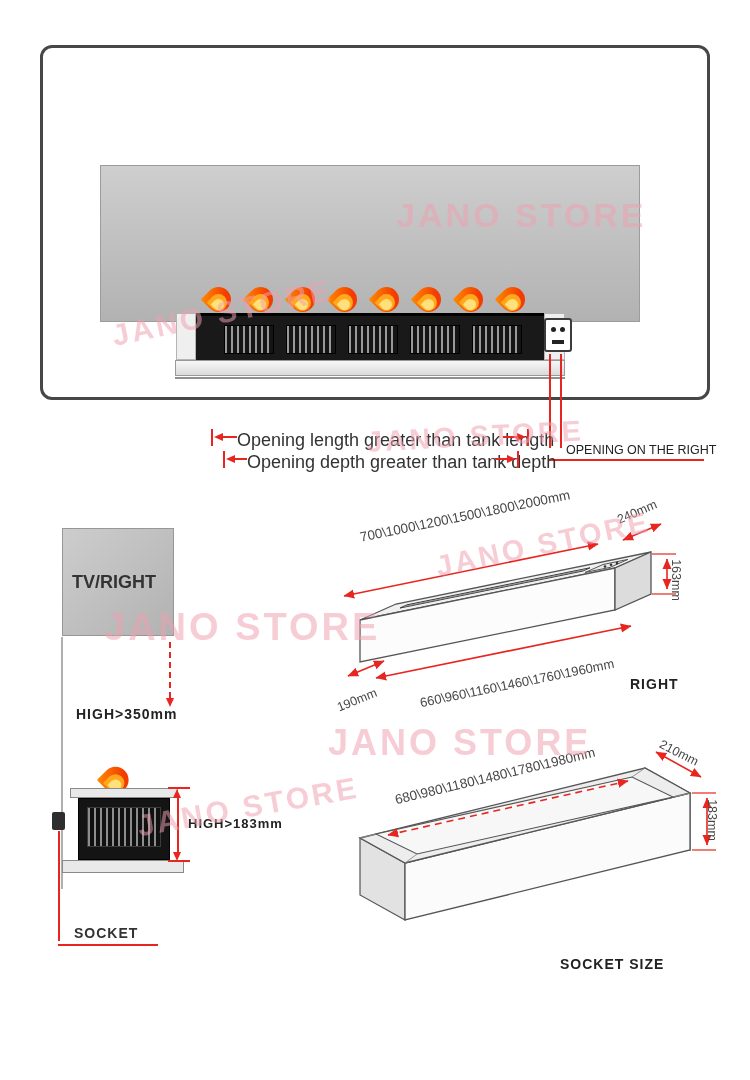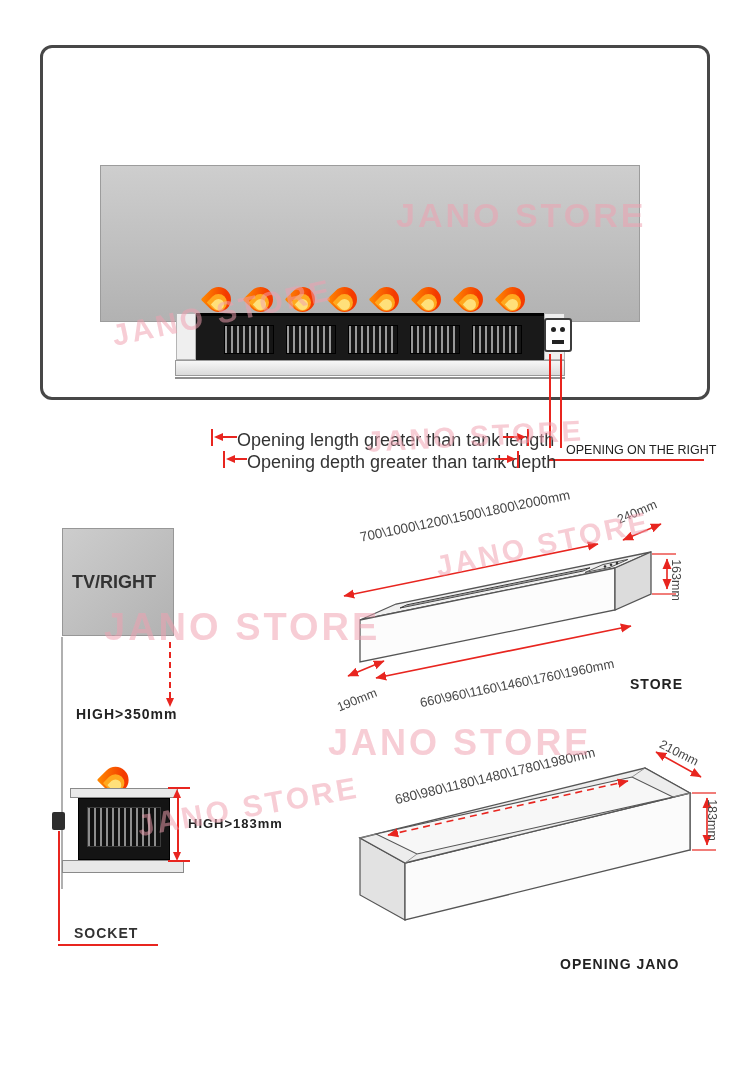--- a/index.html
+++ b/index.html
@@ -173,21 +173,21 @@
     <line x1="322" y1="114" x2="346" y2="114" stroke="#e8251f" stroke-width="1.2"></line>
     <line x1="337" y1="79" x2="337" y2="109" stroke="#e8251f" stroke-width="1.6" marker-start="url(#m1s)" marker-end="url(#m1e)"></line>
     <line x1="46" y1="198" x2="301" y2="146" stroke="#e8251f" stroke-width="1.6" marker-start="url(#m1s)" marker-end="url(#m1e)"></line>
     <line x1="18" y1="196" x2="54" y2="181" stroke="#e8251f" stroke-width="1.6" marker-start="url(#m1s)" marker-end="url(#m1e)"></line>
   </svg>
   <div class="dim" style="left:465px;top:516px;font-size:13.5px;transform:translate(-50%,-50%) rotate(-11.5deg)">700\1000\1200\1500\1800\2000mm</div>
   <div class="dim" style="left:637px;top:512px;font-size:12.5px;transform:translate(-50%,-50%) rotate(-23deg)">240mm</div>
   <div class="dim" style="left:676px;top:580px;font-size:12.5px;transform:translate(-50%,-50%) rotate(90deg)">163mm</div>
   <div class="dim" style="left:357px;top:700px;font-size:12.5px;transform:translate(-50%,-50%) rotate(-22deg)">190mm</div>
   <div class="dim" style="left:517px;top:683px;font-size:13px;transform:translate(-50%,-50%) rotate(-11.5deg)">660\960\1160\1460\1760\1960mm</div>
-  <div class="big-label" style="left:630px;top:676px">STORE</div>
+  <div class="big-label" style="left:630px;top:676px">RIGHT</div>
 
   <svg class="abs" style="left:340px;top:740px" width="390" height="240" viewBox="0 0 390 240">
     <defs>
       <marker id="m2e" viewBox="0 0 10 10" refX="8.5" refY="5" markerWidth="7.5" markerHeight="7.5" orient="auto">
           <path d="M0,1.2 L9,5 L0,8.8 z" fill="#e8251f"></path>
         </marker>
       <marker id="m2s" viewBox="0 0 10 10" refX="1.5" refY="5" markerWidth="7.5" markerHeight="7.5" orient="auto">
           <path d="M10,1.2 L1,5 L10,8.8 z" fill="#e8251f"></path>
         </marker>
     </defs>
@@ -202,21 +202,21 @@
     <line x1="65" y1="123" x2="77" y2="114" stroke="#888" stroke-width="0.9"></line>
     <line x1="48" y1="95" x2="288" y2="41" stroke="#e8251f" stroke-width="1.6" stroke-dasharray="7 5" marker-start="url(#m2s)" marker-end="url(#m2e)"></line>
     <line x1="316" y1="12" x2="361" y2="37" stroke="#e8251f" stroke-width="1.6" marker-start="url(#m2s)" marker-end="url(#m2e)"></line>
     <line x1="352" y1="53" x2="376" y2="53" stroke="#e8251f" stroke-width="1.2"></line>
     <line x1="352" y1="110" x2="376" y2="110" stroke="#e8251f" stroke-width="1.2"></line>
     <line x1="367" y1="58" x2="367" y2="105" stroke="#e8251f" stroke-width="1.6" marker-start="url(#m2s)" marker-end="url(#m2e)"></line>
   </svg>
   <div class="dim" style="left:495px;top:776px;font-size:13.5px;transform:translate(-50%,-50%) rotate(-13.5deg)">680\980\1180\1480\1780\1980mm</div>
   <div class="dim" style="left:679px;top:753px;font-size:12.5px;transform:translate(-50%,-50%) rotate(27deg)">210mm</div>
   <div class="dim" style="left:712px;top:820px;font-size:12.5px;transform:translate(-50%,-50%) rotate(90deg)">183mm</div>
-  <div class="big-label" style="left:560px;top:956px">OPENING JANO</div>
+  <div class="big-label" style="left:560px;top:956px">SOCKET SIZE</div>
 
   <div class="wm" style="left:396px;top:196px;font-size:34px">JANO STORE</div>
   <div class="wm" style="left:110px;top:296px;font-size:30px;transform:rotate(-12deg)">JANO STORE</div>
   <div class="wm" style="left:366px;top:420px;font-size:29px;transform:rotate(-3deg)">JANO STORE</div>
   <div class="wm" style="left:434px;top:528px;font-size:29px;transform:rotate(-12deg)">JANO STORE</div>
   <div class="wm" style="left:104px;top:606px;font-size:38px">JANO STORE</div>
   <div class="wm" style="left:328px;top:722px;font-size:36px">JANO STORE</div>
   <div class="wm" style="left:136px;top:790px;font-size:30px;transform:rotate(-10deg)">JANO STORE</div>
 
 </div>

